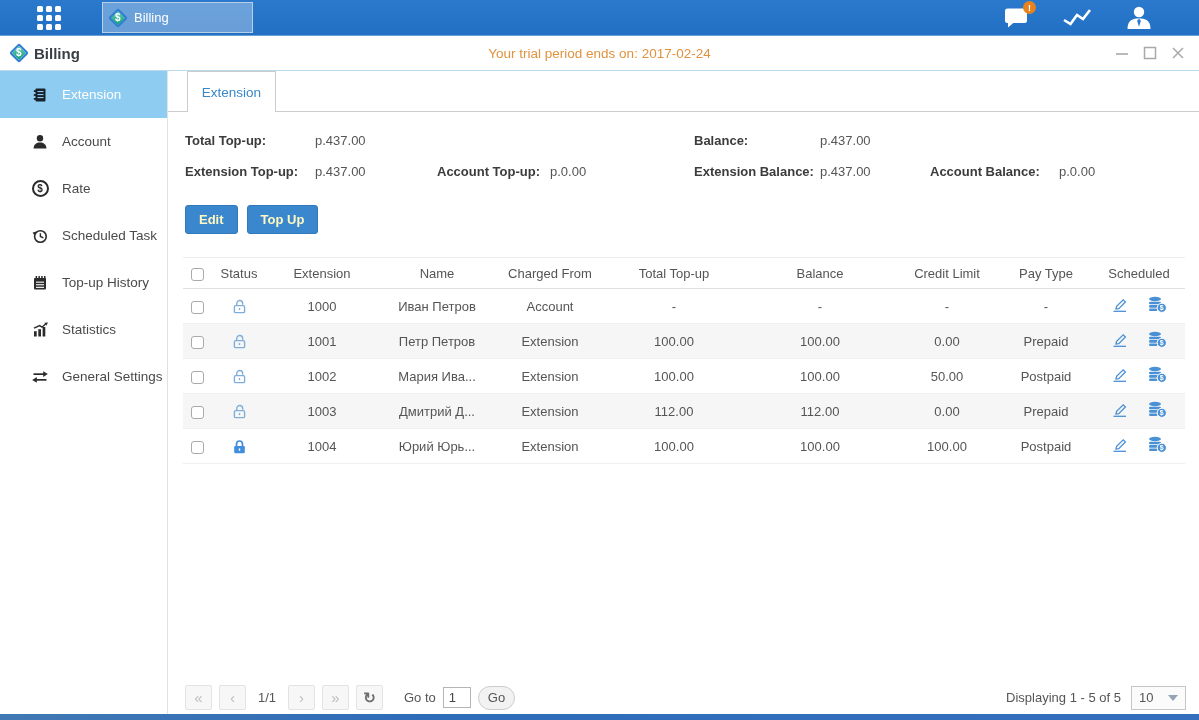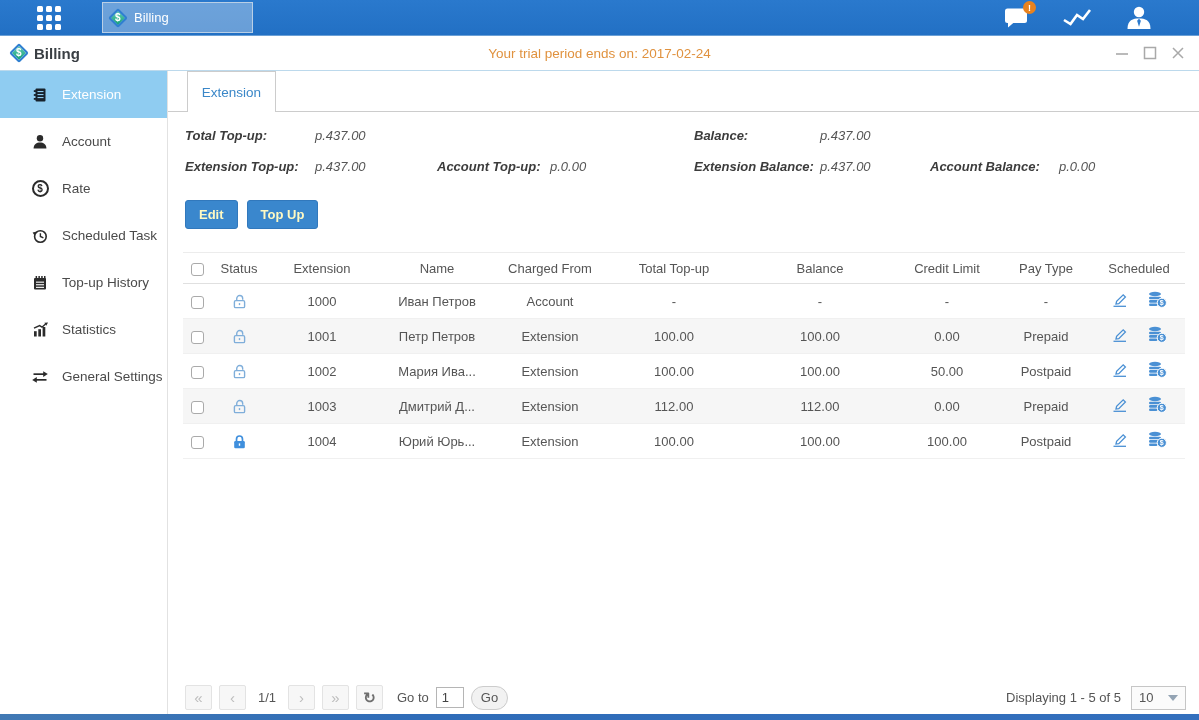--- a/index.html
+++ b/index.html
@@ -52,21 +52,21 @@
   .icon-rate::before { content: "$"; }
 
   .content { flex: 1; position: relative; }
   .tabrow { height: 41px; border-bottom: 1px solid #ccc; position: relative; }
   .tab { position: absolute; left: 19px; top: 0; height: 41px; width: 89px; background: #fff;
     border: 1px solid #ccc; border-bottom: none; color: #3a87c8; font-size: 13.5px;
     display: flex; align-items: center; justify-content: center; cursor: pointer; z-index: 1; }
   .tab::after { content: ""; position: absolute; left: 0; right: 0; bottom: -1px; height: 1px; background: #fff; }
 
   
-  .summary { margin-top: 7px; font-style: italic; }
+  .summary { margin-top: 12px; }
   .sumrow { position: relative; height: 31px; font-size: 13px; }
   .sumrow span { position: absolute; top: 50%; transform: translateY(-50%); white-space: nowrap; }
   .lb { font-weight: bold; color: #3c3c3c; }
   .vl { color: #555; }
   .p1 { left: 17px; }  .p1v { left: 147px; }
   .p2 { left: 269px; } .p2v { left: 382px; }
   .p3 { left: 526px; } .p3v { left: 652px; }
   .p4 { left: 762px; } .p4v { left: 891px; }
 
   .btnrow { margin: 19px 0 0 17px; display: flex; gap: 9px; }
@@ -91,21 +91,21 @@
 
   
   .pager { position: absolute; left: 17px; right: 14px; bottom: 3px; height: 27px;
     display: flex; align-items: center; gap: 7px; font-size: 13px; color: #555; }
   .pbtn { width: 27px; height: 25px; background: #f7f7f7; border: 1px solid #e3e3e3;
     border-radius: 2px; color: #bdbdbd; display: flex; align-items: center;
     justify-content: center; font-size: 15px; cursor: pointer;
     font-family: "Liberation Sans", sans-serif; }
   .pbtn.refresh { color: #6f6f6f; font-size: 15px; font-weight: bold; }
   .pageind { width: 28px; text-align: center; color: #555; }
-  .goto-label { margin-left: 7px; }
+  .goto-label { margin-left: 14px; }
   .goto-input { width: 28px; height: 21px; border: 1px solid #b5b5b5; font-size: 13px;
     padding-left: 5px; color: #444; font-family: "Liberation Sans", sans-serif; }
   .go-btn { height: 24px; padding: 0 9px; background: #f2f2f2; border: 1px solid #ccc;
     border-radius: 12px; color: #555; font-size: 13px; cursor: pointer;
     font-family: "Liberation Sans", sans-serif; }
   .pager-right { margin-left: auto; display: flex; align-items: center; gap: 10px; }
   .psize { width: 55px; height: 24px; border: 1px solid #c6c6c6; background: #fbfbfb;
     display: flex; align-items: center; padding: 10px 7px; color: #555; cursor: pointer; }
   .caret { margin-left: auto; width: 0; height: 0; border-left: 5px solid transparent;
     border-right: 5px solid transparent; border-top: 6px solid #94a4b4; }

